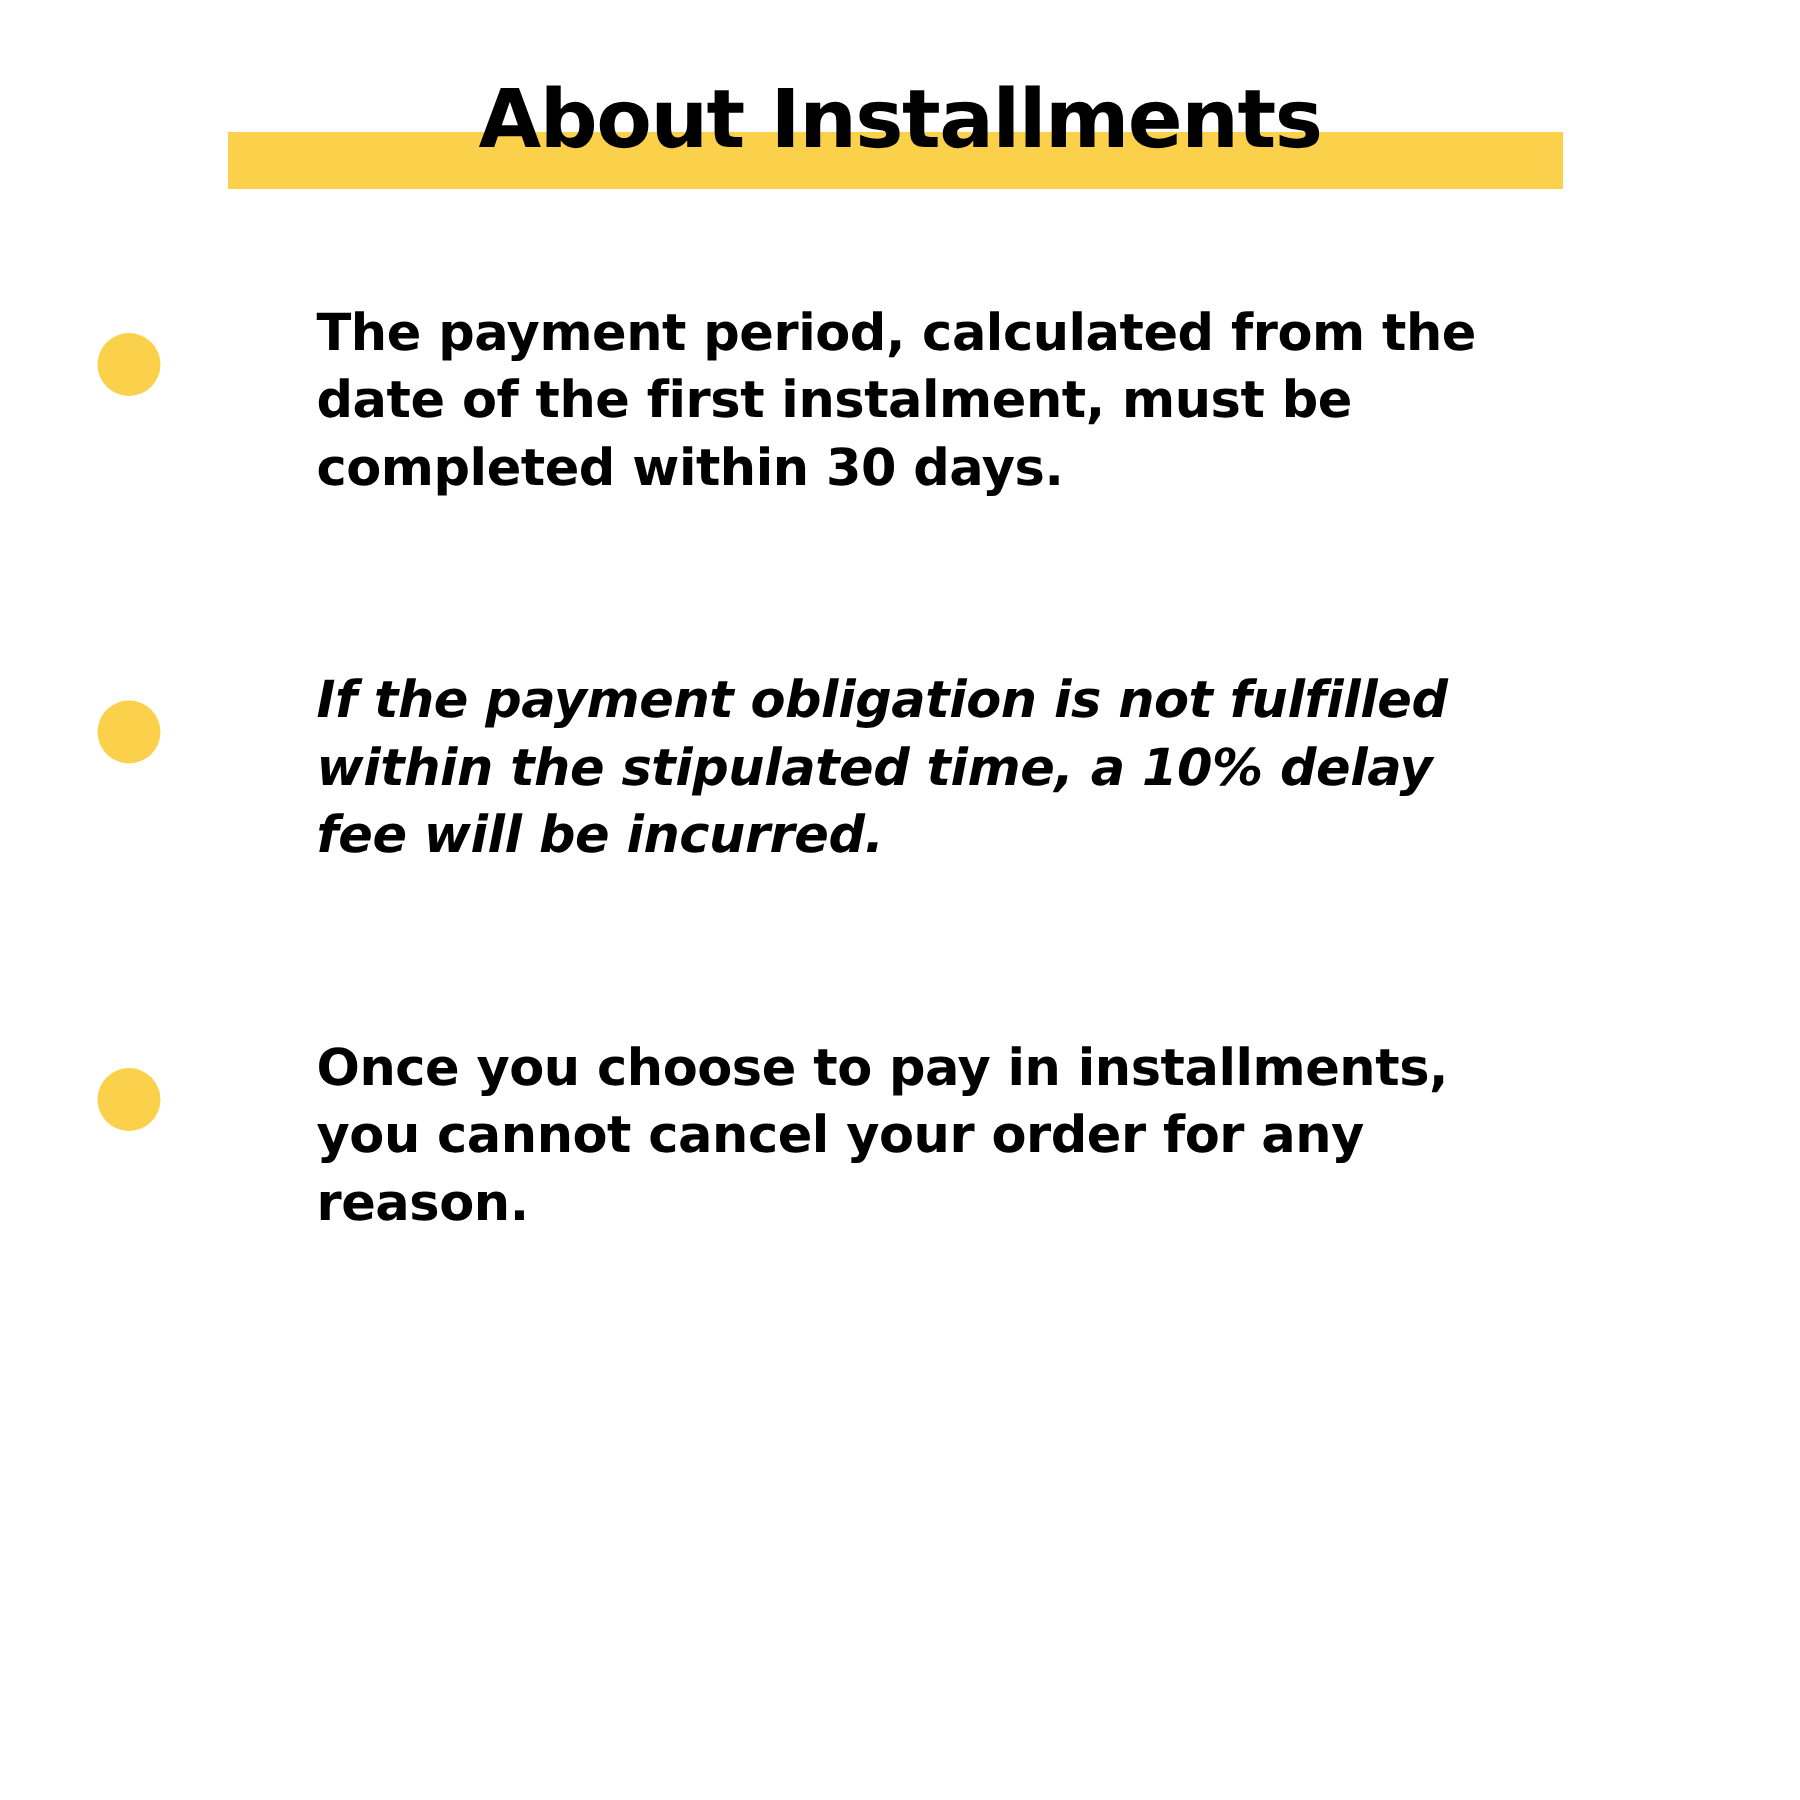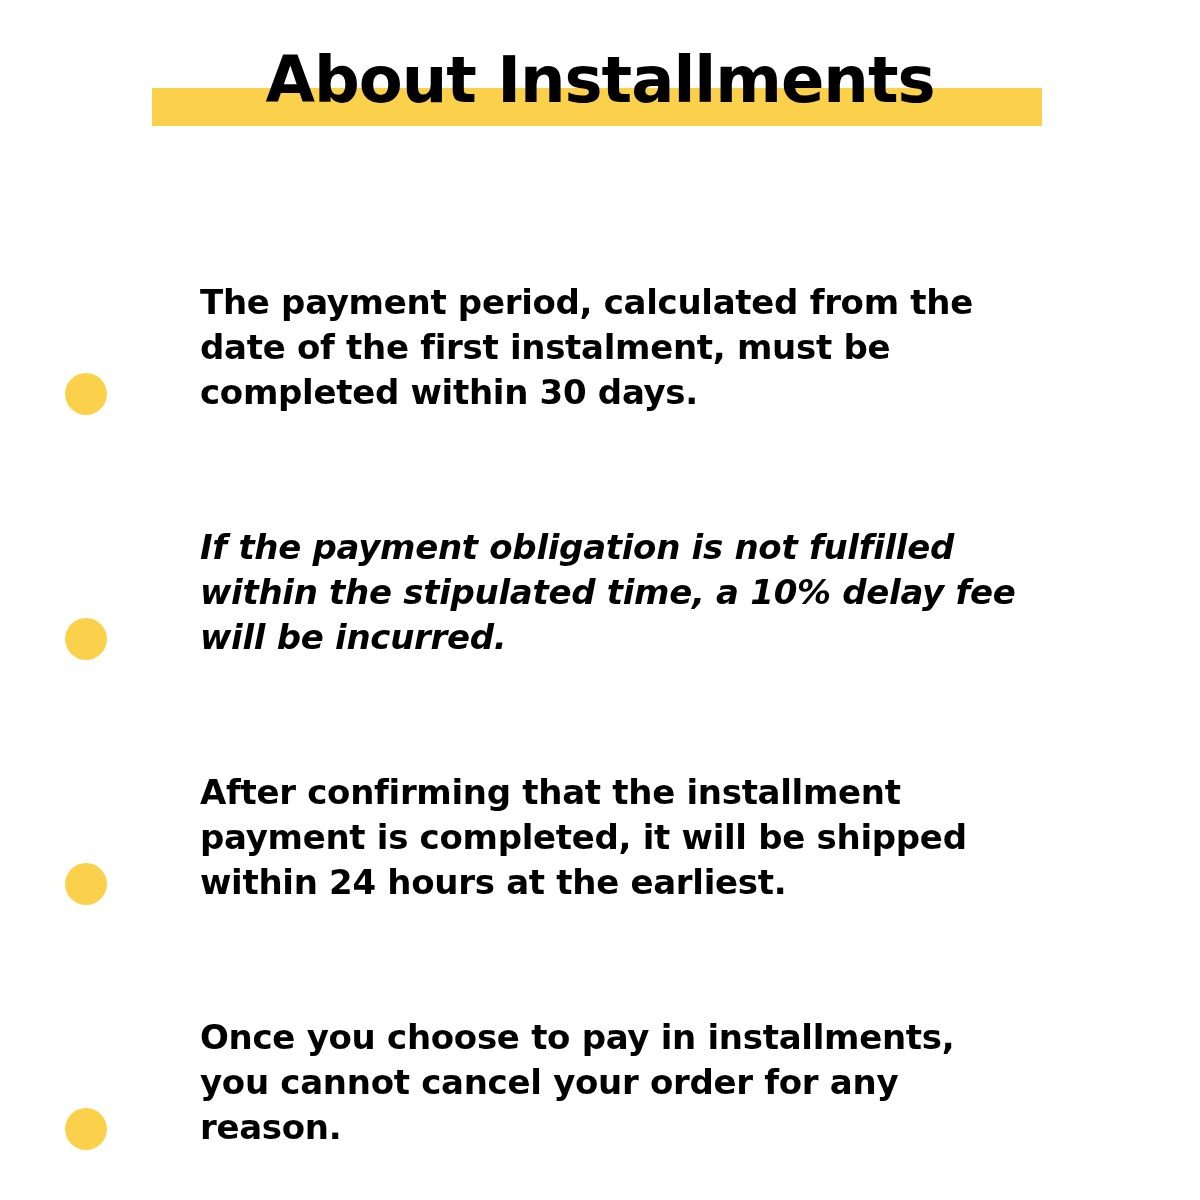--- a/index.html
+++ b/index.html
@@ -35,39 +35,40 @@
     background: #FBD14B;
   }
   .title-text {
     position: absolute;
     left: 0;
     top: 42px;
     width: 1200px;
     text-align: center;
     font-family: "DejaVu Sans", sans-serif;
     font-weight: bold;
-    font-size: 64px;
+    font-size: 54px;
     line-height: 76px;
     letter-spacing: -1px;
     color: #000000;
     white-space: nowrap;
   }
 
   
   .list {
     position: absolute;
     left: 0;
     top: 170px;
     width: 1200px;
   }
   .item {
     position: relative;
     display: flex;
-    align-items: flex-end;
+    align-items: flex-start;
     height: 245px;
+    gap: 11px;
   }
   .bullet-wrap {
     width: 200px;
     flex: 0 0 200px;
     display: flex;
     justify-content: flex-end;
     padding-top: 52px;
     box-sizing: border-box;
     padding-right: 93px;
   }
@@ -113,26 +114,20 @@
       <div class="item-text">The payment period, calculated from the date of the first instalment, must be completed within 30 days.</div>
     </div>
 
     <div class="item item-2">
       <div class="bullet-wrap">
         <div class="bullet"></div>
       </div>
       <div class="item-text">If the payment obligation is not fulfilled within the stipulated time, a 10% delay fee will be incurred.</div>
     </div>
 
-    <div class="item item-3">
-      <div class="bullet-wrap">
-        <div class="bullet"></div>
-      </div>
-      <div class="item-text">After confirming that the installment payment is completed, it will be shipped within 24 hours at the earliest.</div>
-    </div>
 
     <div class="item item-4">
       <div class="bullet-wrap">
         <div class="bullet"></div>
       </div>
       <div class="item-text">Once you choose to pay in installments, you cannot cancel your order for any reason.</div>
     </div>
 
   </div>
 </div>

